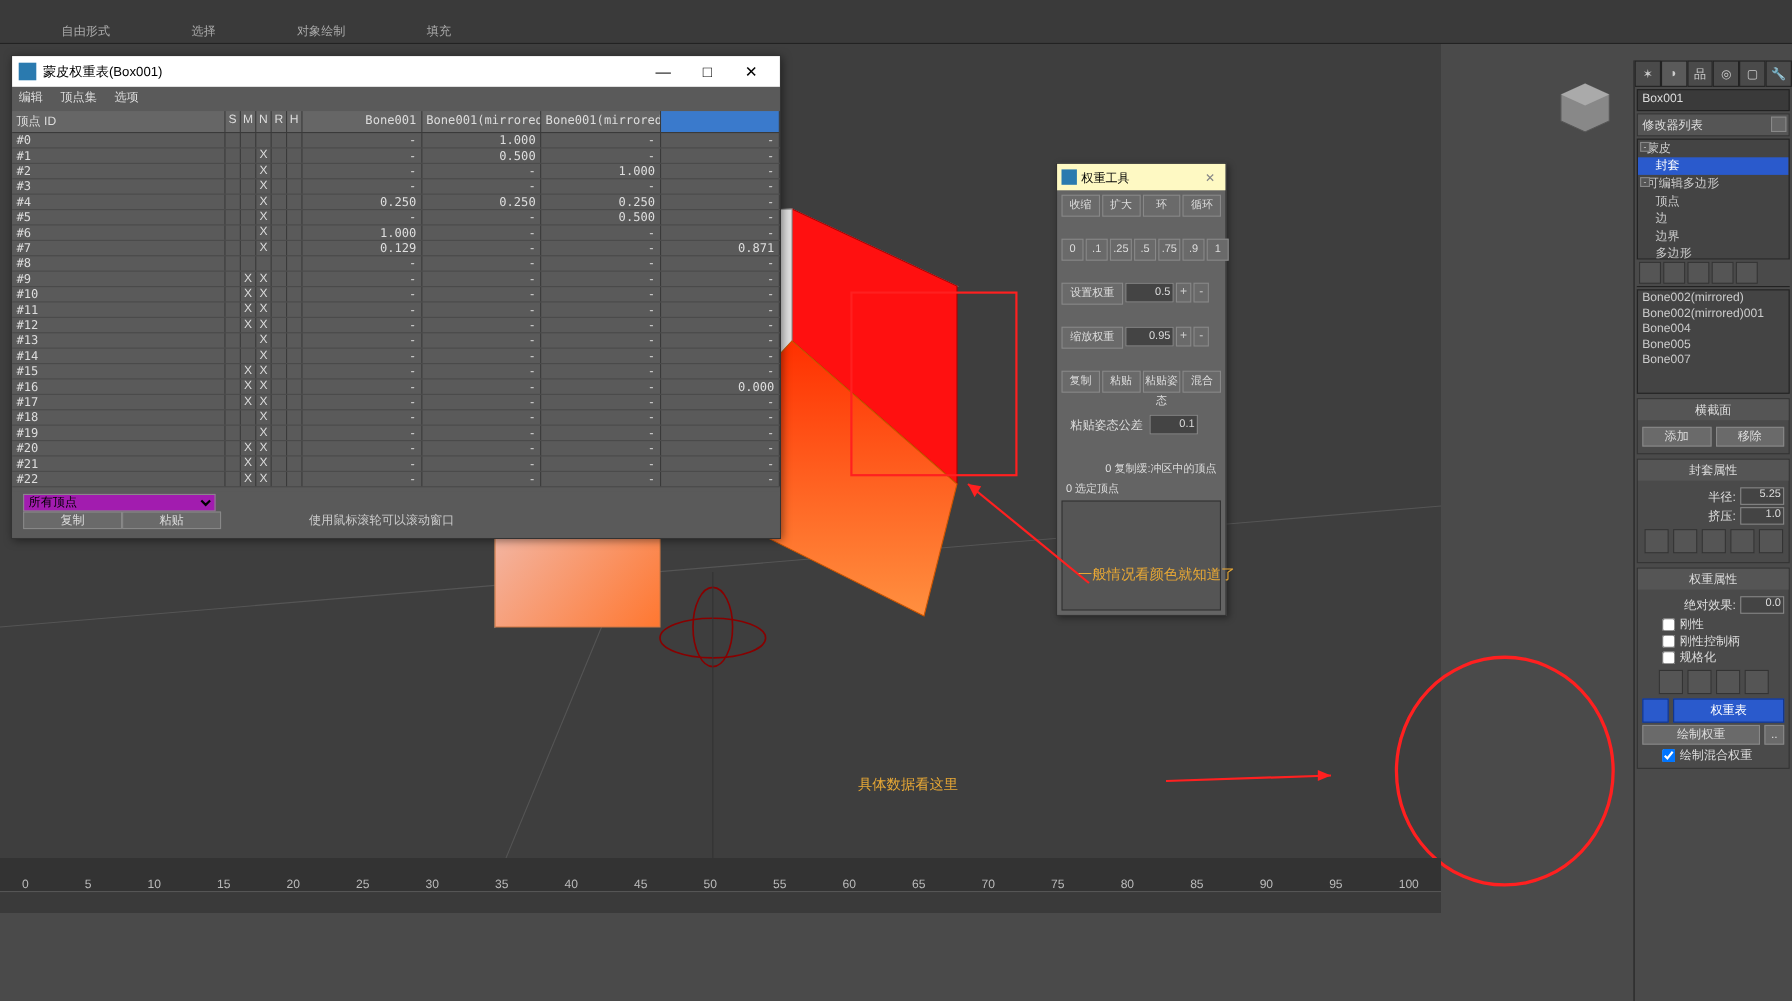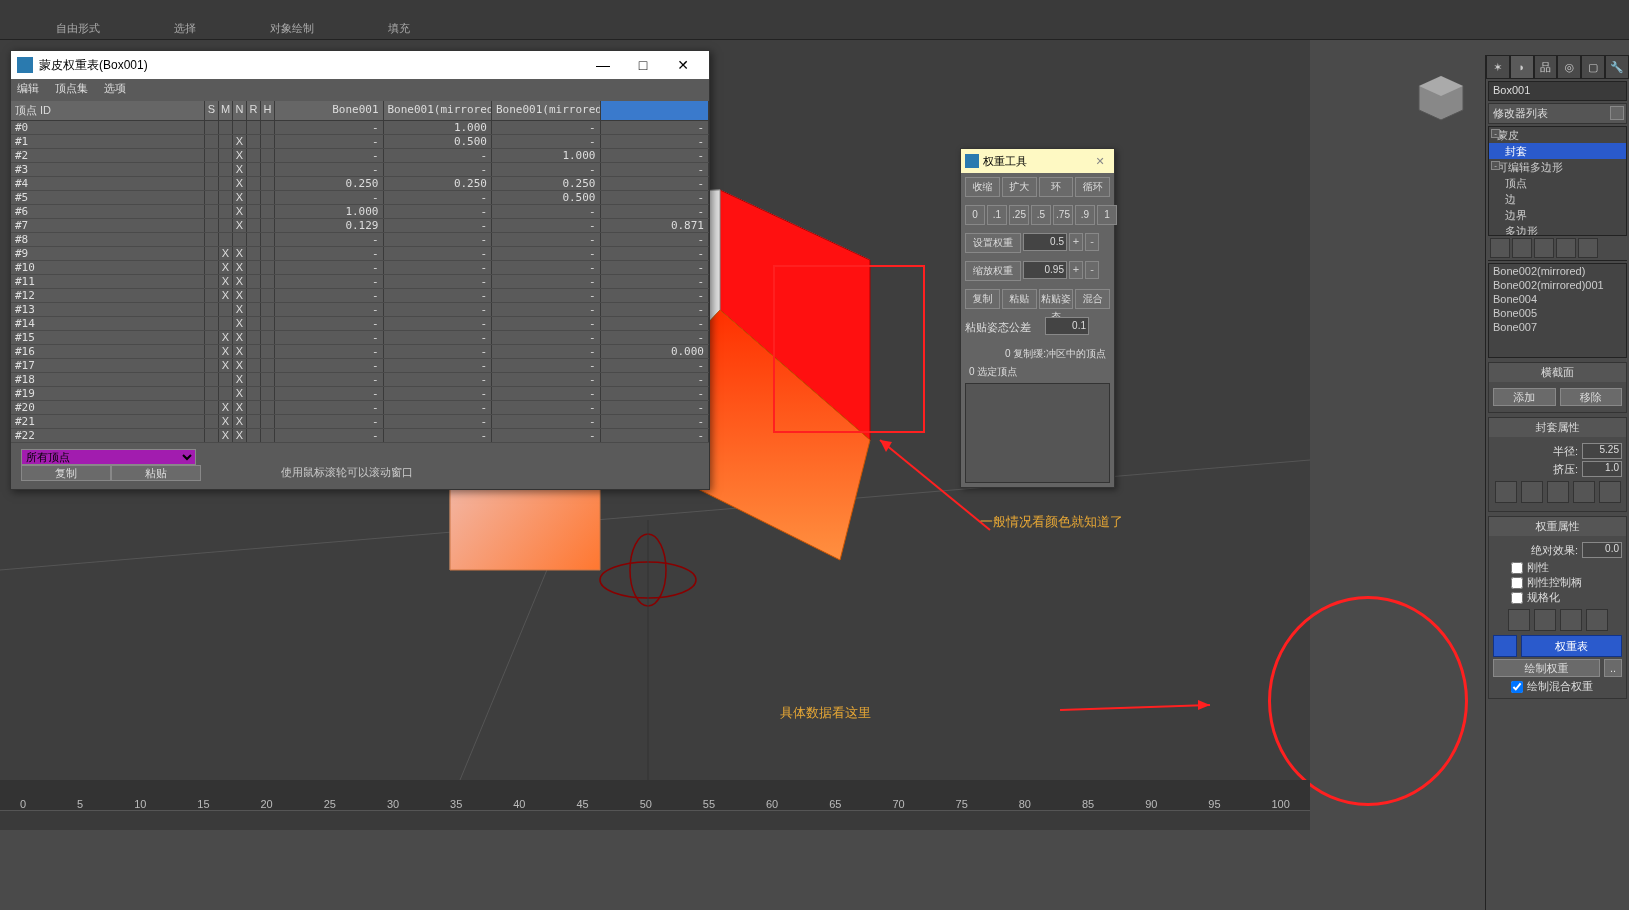--- a/index.html
+++ b/index.html
@@ -40,24 +40,24 @@
 .scrollh { position:absolute; bottom:26px; left:270px; right:14px; height:14px; background:#4a4a4a; display:flex; }
 .scrollh .arr { width:14px; background:#666; border:1px solid #888; text-align:center; cursor:pointer; }
 
 
 .wtool { position:absolute; top:148px; left:960px; width:155px; background:#646464; border:1px solid #333; box-shadow:2px 2px 6px rgba(0,0,0,.4); }
 .wtool-titlebar { height:24px; background:#fef9c3; display:flex; align-items:center; padding:0 4px; color:#000; }
 .wtool-titlebar .icon { width:14px; height:14px; background:#2a7aaf; margin-right:4px; }
 .wtool-titlebar .title { flex:1; font-size:11px; }
 .wtool-titlebar .close { width:20px; text-align:center; cursor:pointer; color:#888; }
 .wtool-body { padding:4px; }
-.wtool-row { display:flex; gap:2px; margin-bottom:8px;border-radius:10px; }
+.wtool-row { display:flex; gap:2px; margin-bottom:20px;border-radius:10px; }
 .wtool-btn { flex:1; height:20px; background:#6a6a6a; border:1px solid #888; text-align:center; line-height:18px; color:#ddd; cursor:pointer; font-size:10px; }
 .wtool-sm { width:20px; flex:none; }
-.wtool-label { width:50px; line-height:20px; color:#ddd; font-size:11px; text-align:left; padding-right:4px; }
+.wtool-label { width:50px; line-height:20px; color:#ddd; font-size:11px; text-align:right; padding-right:4px; }
 .wtool-spin { width:44px; height:18px; background:#444; border:1px solid #888; color:#ddd; text-align:right; padding:0 2px; font-size:10px; line-height:16px; }
 .wtool-plus { width:14px; height:18px; background:#6a6a6a; border:1px solid #888; text-align:center; line-height:14px; cursor:pointer; }
 .wtool-text { color:#ddd; font-size:10px; text-align:right; padding:2px 4px; }
 .wtool-list { height:100px; background:#555; border:1px solid #333; margin-top:2px; }
 
 
 .cmdpanel { position:absolute; top:55px; right:0; width:144px; height:855px; background:#4a4a4a; border-left:1px solid #222; }
 .cmd-tabs { height:24px; display:flex; background:#3a3a3a; }
 .cmd-tabs .tab { width:24px; height:24px; border:1px solid #222; background:#4a4a4a; cursor:pointer; display:flex; align-items:center; justify-content:center; }
 .cmd-tabs .tab.sel { background:#5a5a5a; }

